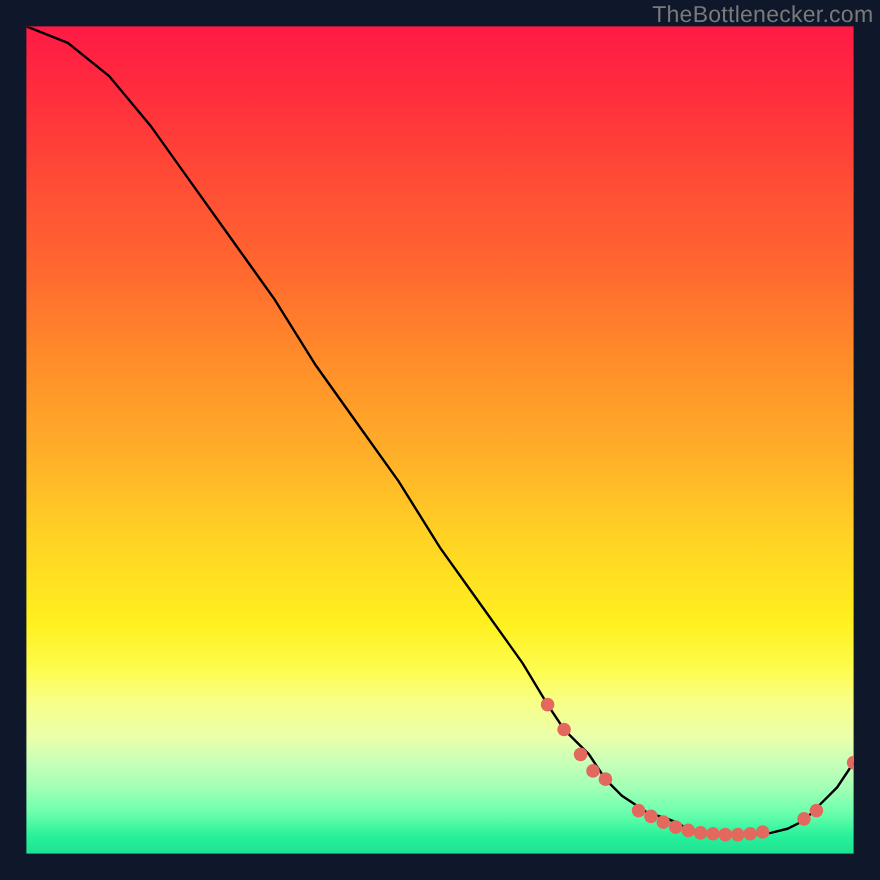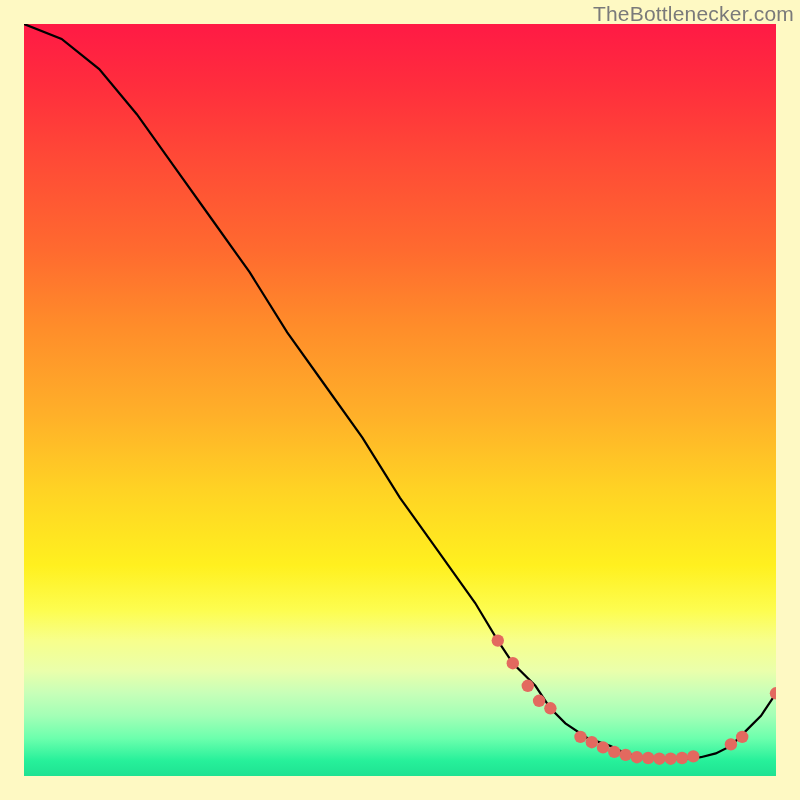--- a/index.html
+++ b/index.html
@@ -7,21 +7,21 @@
     padding: 0;
     width: 800px;
     height: 800px;
     background: #000;
     overflow: hidden;
   }
   .stage {
     position: relative;
     width: 800px;
     height: 800px;
-    background: #fef9c3;
+    background: #0f172a;
   }
   .plot {
     position: absolute;
     left: 24px;
     top: 24px;
     width: 752px;
     height: 752px;
     background: linear-gradient(to bottom,
       #ff1a45 0%,
       #ff2d3d 8%,

